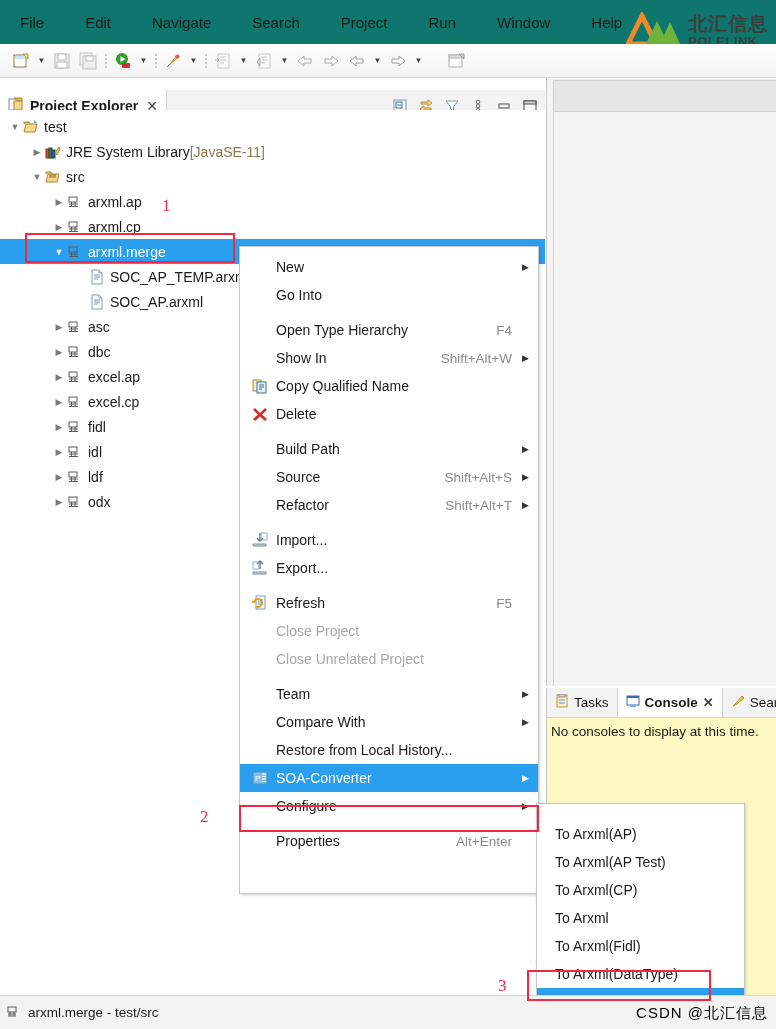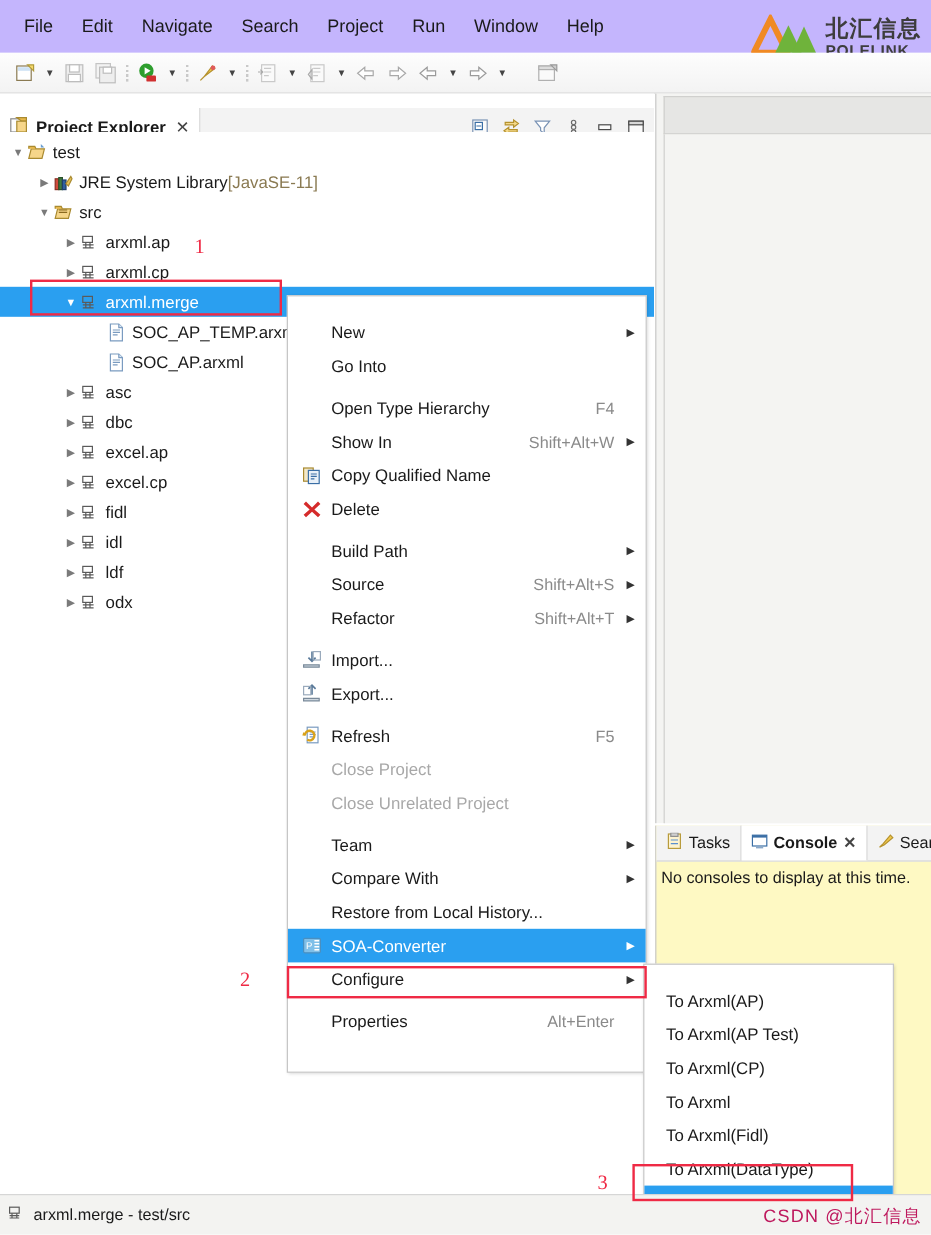--- a/index.html
+++ b/index.html
@@ -7,22 +7,22 @@
     width: 776px; height: 1029px;
     font-family: "Liberation Sans", sans-serif;
     background: #ffffff;
     overflow: hidden;
   }
   #root { position: relative; width: 776px; height: 1029px; }
 
   
   .menubar {
     position: absolute; left: 0; top: 0; width: 776px; height: 44px;
-    background: #c4b5fd;
-    display: flex; align-items: center; padding-left: 8px; gap: 0px;
+    background: #0f766e;
+    display: flex; align-items: center; padding-left: 8px; gap: 17px;
   }
   .menubar .mitem {
     font-size: 15px; color: #1a1a1a; padding: 4px 12px; white-space: nowrap;
   }
   .logo {
     position: absolute; right: 8px; top: 12px;
     display: flex; align-items: center; gap: 6px;
   }
   .logo-text { display: flex; flex-direction: column; line-height: 1; }
   .logo-cn {
@@ -112,21 +112,21 @@
     background: #f3f3f1; border-top: 1px solid #d6d6d6;
     display: flex; align-items: center; gap: 6px; padding-left: 6px;
   }
   .sb-text { font-size: 13.5px; color: #1a1a1a; }
 
   
   .ctxmenu {
     position: absolute; left: 239px; top: 246px; width: 300px; height: 648px;
     background: #ffffff; border: 1px solid #c6c6c6;
     box-shadow: 1px 1px 3px rgba(0,0,0,0.18);
-    padding: 16px 0;
+    padding: 6px 0;
   }
   .mrow { position: relative; height: 28px; display: flex; align-items: center;
           font-size: 14px; color: #1a1a1a; padding-left: 10px; }
   .mrow.gap { margin-top: 7px; }
   .mrow.disabled { color: #a8a8a8; }
   .mrow.hl { background: #2A9FF0; color: #ffffff; }
   .m-icon { width: 20px; height: 18px; margin-right: 6px; flex: none;
             display:flex; align-items:center; justify-content:center; }
   .m-label { flex: none; }
   .m-accel { position: absolute; right: 26px; font-size: 13.5px; color: #8a8a8a; }
@@ -145,21 +145,21 @@
   .srow.hl { background: #2A9FF0; color: #ffffff; }
 
   
   .annbox { position: absolute; border: 2.5px solid #ef2a45; pointer-events: none; }
   .annnum { position: absolute; color: #ef2a45; font-size: 17px;
             font-family: "Liberation Serif", serif; }
 
   
   .watermark {
     position: absolute; right: 8px; bottom: 6px;
-    font-size: 15px; color: #be185d; letter-spacing: 1px;
+    font-size: 15px; color: #000000; letter-spacing: 1px;
     white-space: nowrap;
     text-align: right;
   }
 </style>
 </head>
 <body>
 
 <div id="root">
 
   <div class="menubar">

